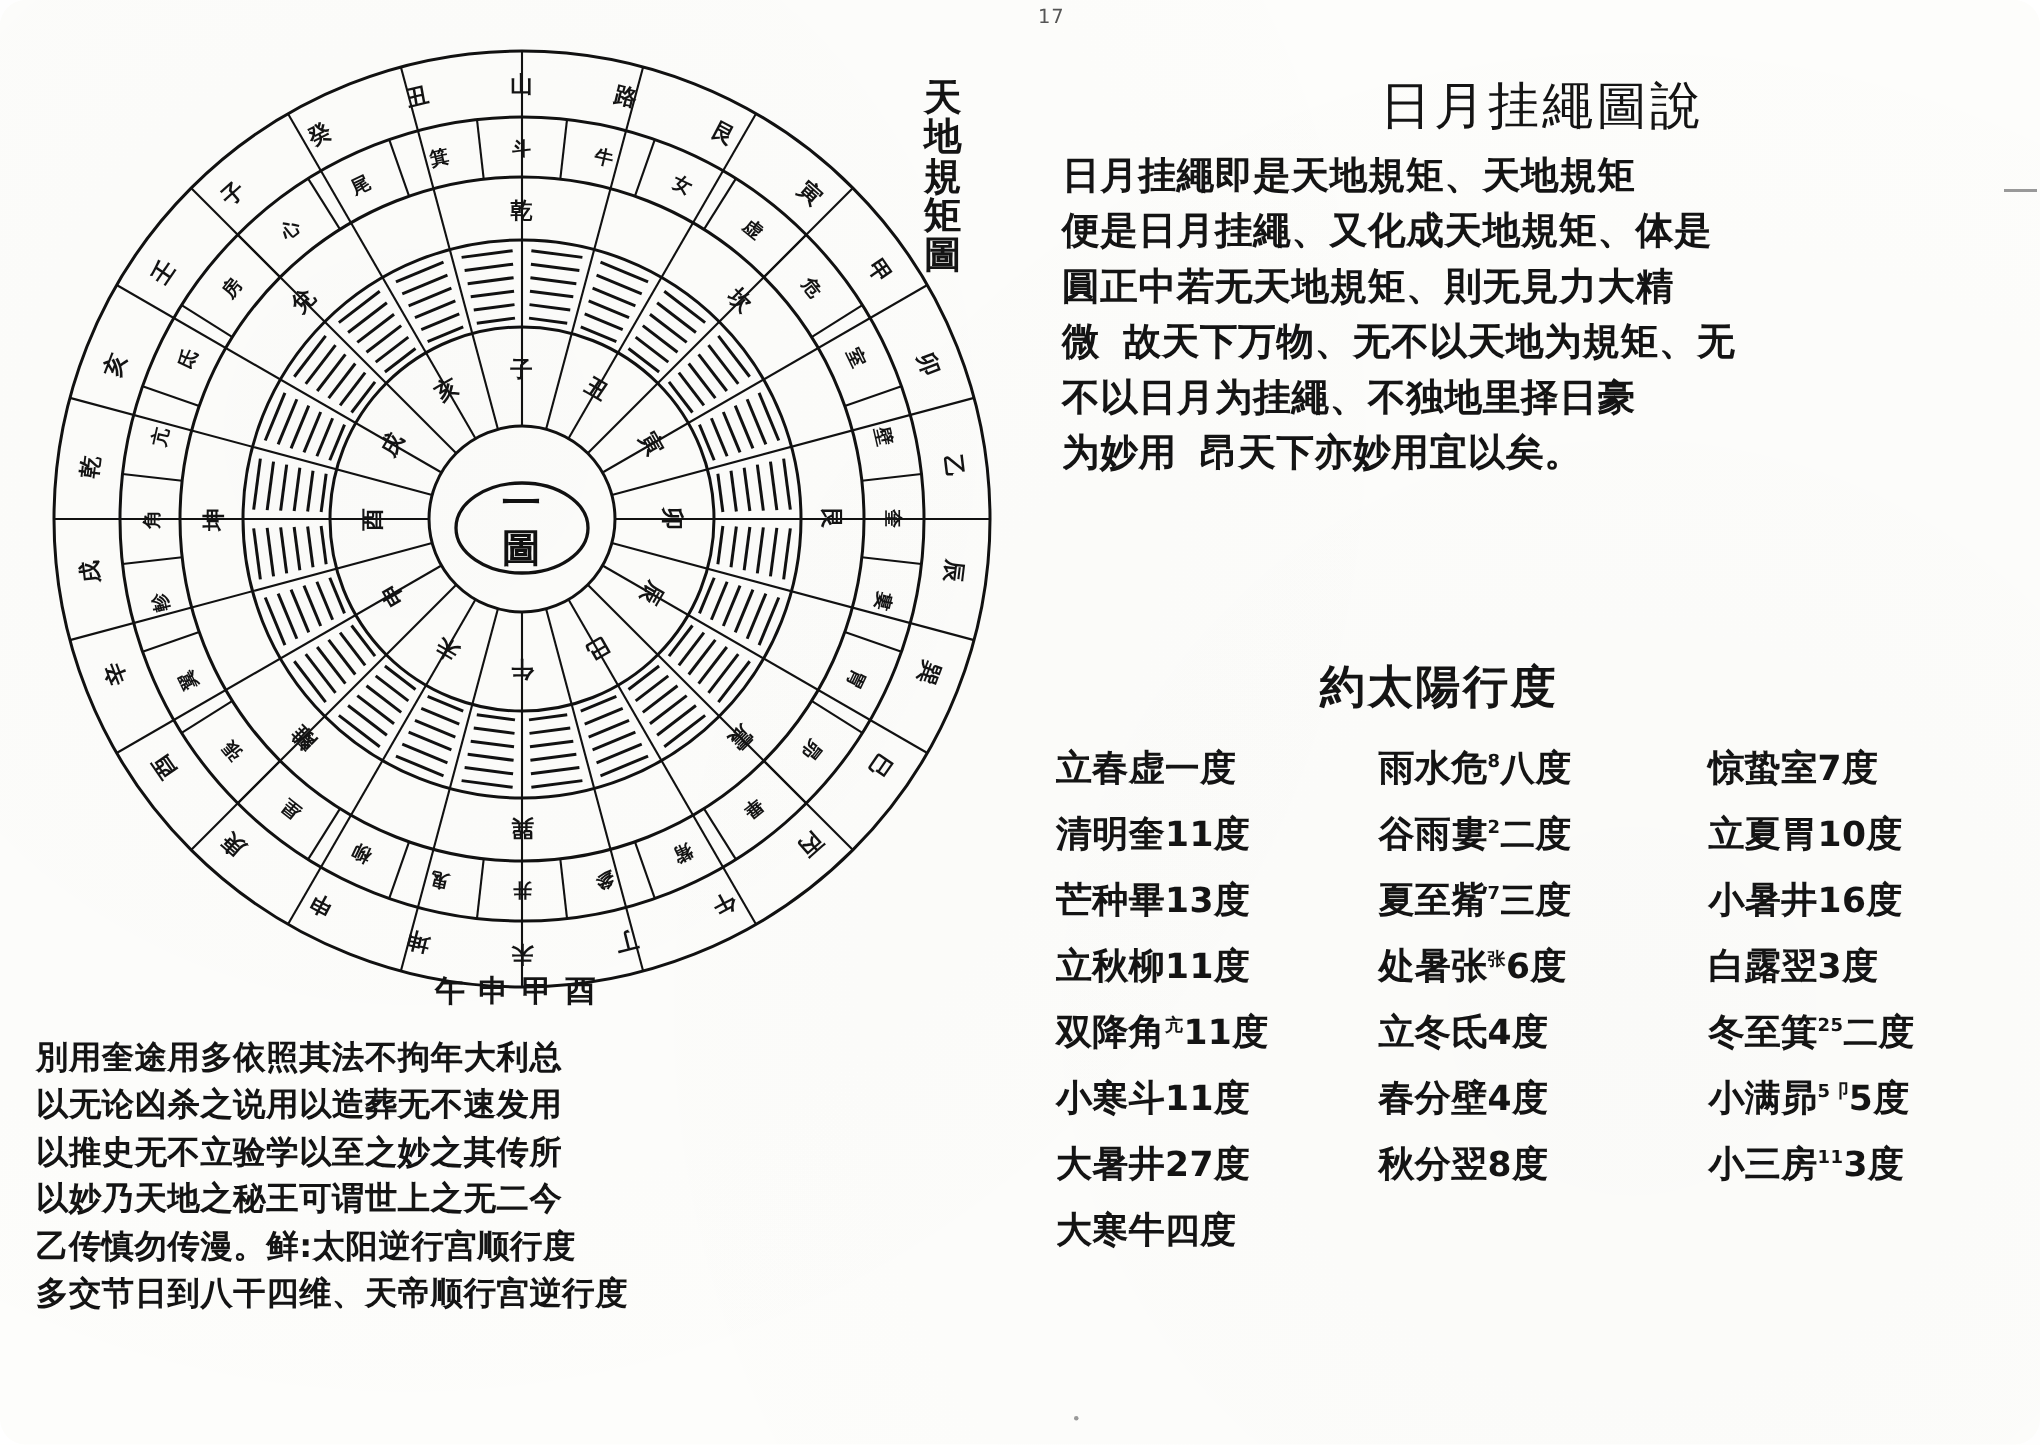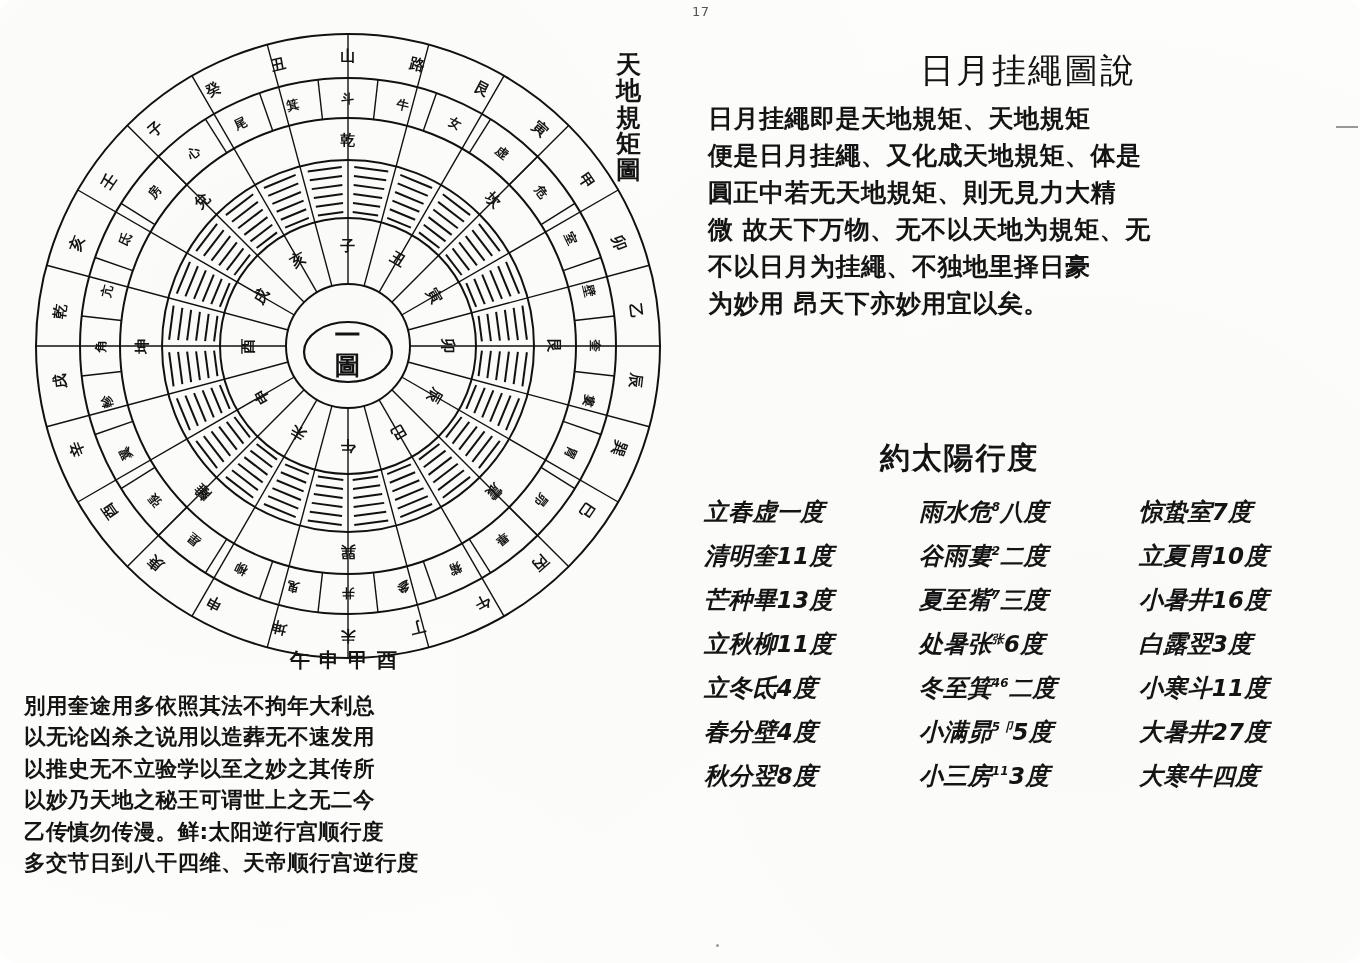--- a/index.html
+++ b/index.html
@@ -104,20 +104,21 @@
     letter-spacing: 0.06em;
   }
   .r-body {
     position: absolute;
     left: 18px; top: 100px;
     width: 640px;
     font-size: 25px;
     line-height: 1.48;
     font-weight: 600;
     letter-spacing: 0.02em;
+    font-family: Liberation Mono, monospace;
   }
   .r-body div { white-space: nowrap; }
   .r-subtitle {
     position: absolute;
     left: 190px; top: 438px;
     font-size: 30px;
     font-weight: 700;
     letter-spacing: 0.06em;
   }
   .table {
@@ -126,21 +127,20 @@
     width: 650px;
     display: grid;
     grid-template-columns: 215px 220px 215px;
     row-gap: 12px;
   }
   .cell {
     font-size: 24px;
     font-weight: 600;
     white-space: nowrap;
     letter-spacing: 0.01em;
-    font-style: italic;
   }
   .cell .num { font-size: 23px; }
   .sup {
     font-size: 12px;
     vertical-align: super;
     font-weight: 600;
   }
   .page-marker {
     position: absolute;
     left: 692px; top: 4px;
@@ -500,22 +500,23 @@
         <div class="cell hand"><span>惊蛰</span><span>室</span><span class="num">7</span><span>度</span></div>
         <div class="cell hand"><span>清明</span><span>奎</span><span class="num">11</span><span>度</span></div>
         <div class="cell hand"><span>谷雨</span><span>婁</span><span class="sup">2</span><span class="num">二</span><span>度</span></div>
         <div class="cell hand"><span>立夏</span><span>胃</span><span class="num">10</span><span>度</span></div>
         <div class="cell hand"><span>芒种</span><span>畢</span><span class="num">13</span><span>度</span></div>
         <div class="cell hand"><span>夏至</span><span>觜</span><span class="sup">7</span><span class="num">三</span><span>度</span></div>
         <div class="cell hand"><span>小暑</span><span>井</span><span class="num">16</span><span>度</span></div>
         <div class="cell hand"><span>立秋</span><span>柳</span><span class="num">11</span><span>度</span></div>
         <div class="cell hand"><span>处暑</span><span>张</span><span class="sup">张</span><span class="num">6</span><span>度</span></div>
         <div class="cell hand"><span>白露</span><span>翌</span><span class="num">3</span><span>度</span></div>
+        <div class="cell hand"><span>双降</span><span>角</span><span class="sup">亢</span><span class="num">11</span><span>度</span></div>
         <div class="cell hand"><span>立冬</span><span>氐</span><span class="num">4</span><span>度</span></div>
-        <div class="cell hand"><span>冬至</span><span>箕</span><span class="sup">46</span><span class="num">二</span><span>度</span></div>
+        <div class="cell hand"><span>冬至</span><span>箕</span><span class="sup">25</span><span class="num">二</span><span>度</span></div>
         <div class="cell hand"><span>小寒</span><span>斗</span><span class="num">11</span><span>度</span></div>
         <div class="cell hand"><span>春分</span><span>壁</span><span class="num">4</span><span>度</span></div>
         <div class="cell hand"><span>小满</span><span>昴</span><span class="sup">5卩</span><span class="num">5</span><span>度</span></div>
         <div class="cell hand"><span>大暑</span><span>井</span><span class="num">27</span><span>度</span></div>
         <div class="cell hand"><span>秋分</span><span>翌</span><span class="num">8</span><span>度</span></div>
         <div class="cell hand"><span>小三</span><span>房</span><span class="sup">11</span><span class="num">3</span><span>度</span></div>
         <div class="cell hand"><span>大寒</span><span>牛</span><span class="num">四</span><span>度</span></div>
       </div>
   </div>
 

